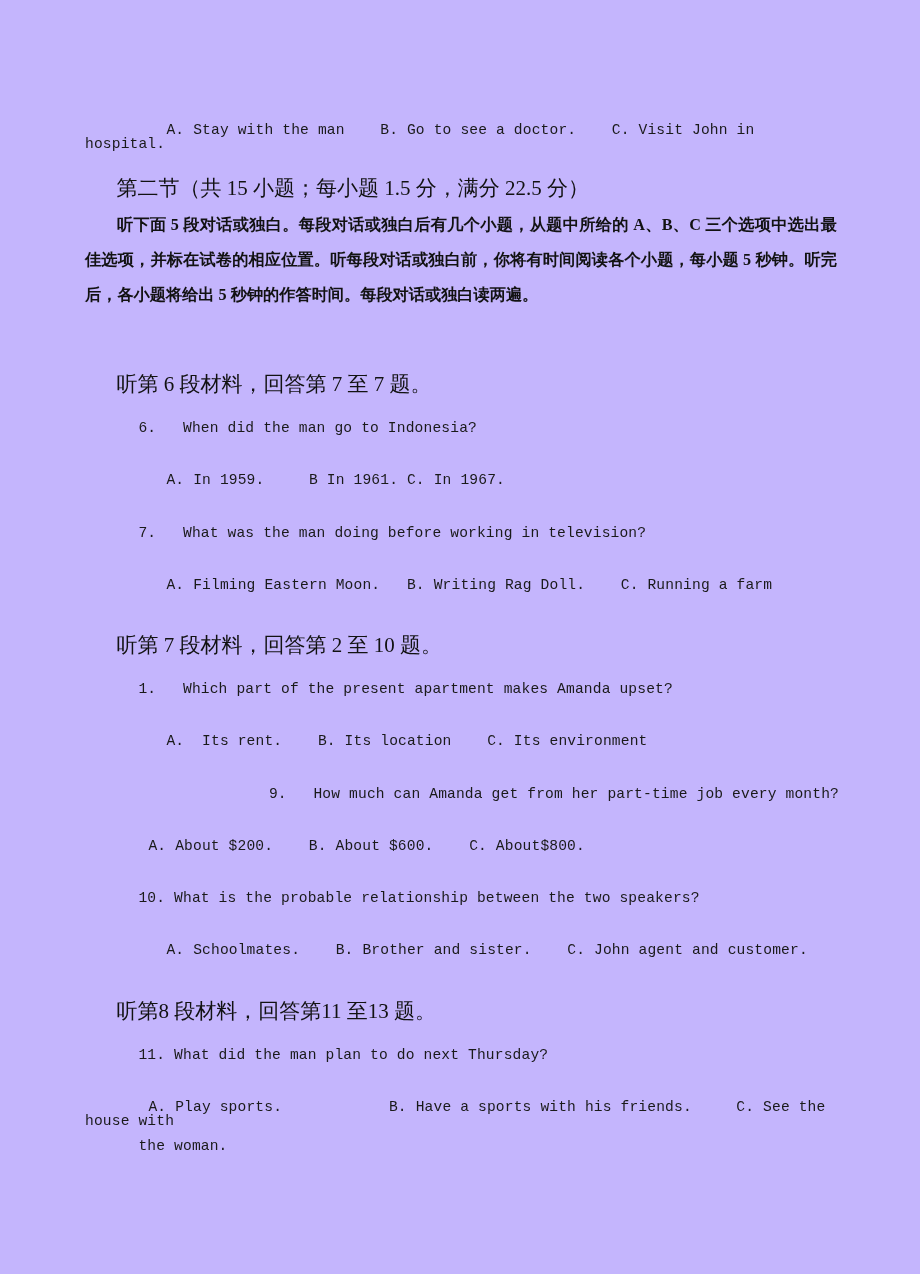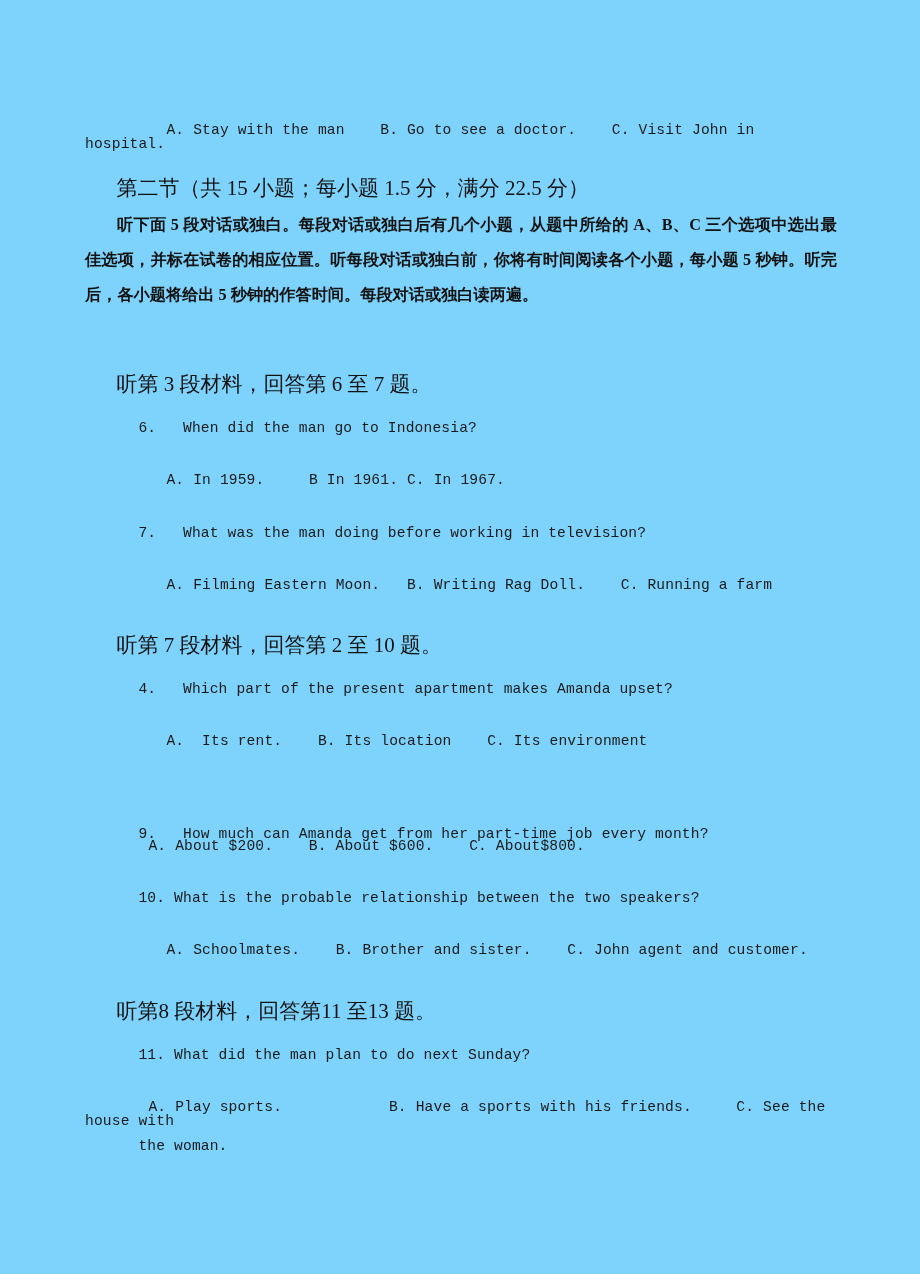--- a/index.html
+++ b/index.html
@@ -15,21 +15,21 @@
     overflow: hidden;
     color: #000000;
     -webkit-font-smoothing: antialiased;
   }
 
   .page {
     position: absolute;
     left: 0; top: 0;
     width: 920px;
     height: 1274px;
-    background: #7dd3fc;
+    background: #c4b5fd;
   }
 
   .content {
     position: absolute;
     left: 85px;
     top: 108px;
     width: 754px;
   }
 
   
@@ -88,21 +88,21 @@
 
     <div class="row cn" style="top:49px;">
       <span>第二节（共 15 小题；每小题 1.5 分，满分 22.5 分）</span>
     </div>
 
     <div class="para" style="top:100px;">
       <span>听下面 5 段对话或独白。每段对话或独白后有几个小题，从题中所给的 A、B、C 三个选项中选出最佳选项，并标在试卷的相应位置。听每段对话或独白前，你将有时间阅读各个小题，每小题 5 秒钟。听完后，各小题将给出 5 秒钟的作答时间。每段对话或独白读两遍。</span>
     </div>
 
     <div class="row cn" style="top:245px;">
-      <span>听第 3 段材料，回答第 6 至 7 题。</span>
+      <span>听第 6 段材料，回答第 7 至 7 题。</span>
     </div>
 
     <div class="row en" style="top:298px;">
       <span>6.   When did the man go to Indonesia?</span>
     </div>
 
     <div class="row en" style="top:350px;">
       <span class="indent-1">A. In 1959.     B In 1961. C. In 1967.</span>
     </div>
 
@@ -112,49 +112,49 @@
 
     <div class="row en" style="top:455px;">
       <span class="indent-1">A. Filming Eastern Moon.   B. Writing Rag Doll.    C. Running a farm</span>
     </div>
 
     <div class="row cn" style="top:506px;">
       <span>听第 7 段材料，回答第 2 至 10 题。</span>
     </div>
 
     <div class="row en" style="top:559px;">
-      <span>4.   Which part of the present apartment makes Amanda upset?</span>
+      <span>1.   Which part of the present apartment makes Amanda upset?</span>
     </div>
 
     <div class="row en" style="top:611px;">
       <span class="indent-1">A.  Its rent.    B. Its location    C. Its environment</span>
     </div>
 
-    <div class="row en" style="top:704px;">
+    <div class="row en" style="top:664px;text-align:right;">
       <span>9.   How much can Amanda get from her part-time job every month?</span>
     </div>
 
     <div class="row en" style="top:716px;">
       <span class="indent-2">A. About $200.    B. About $600.    C. About$800.</span>
     </div>
 
     <div class="row en" style="top:768px;">
       <span>10. What is the probable relationship between the two speakers?</span>
     </div>
 
     <div class="row en" style="top:820px;">
       <span class="indent-1">A. Schoolmates.    B. Brother and sister.    C. John agent and customer.</span>
     </div>
 
     <div class="row cn" style="top:872px;">
       <span>听第8 段材料，回答第11 至13 题。</span>
     </div>
 
     <div class="row en" style="top:925px;">
-      <span>11. What did the man plan to do next Sunday?</span>
+      <span>11. What did the man plan to do next Thursday?</span>
     </div>
 
     <div class="row en" style="top:977px;">
       <span class="indent-2">A. Play sports.            B. Have a sports with his friends.     C. See the house with</span>
     </div>
 
     <div class="row en" style="top:1016px;">
       <span>the woman.</span>
     </div>
 

